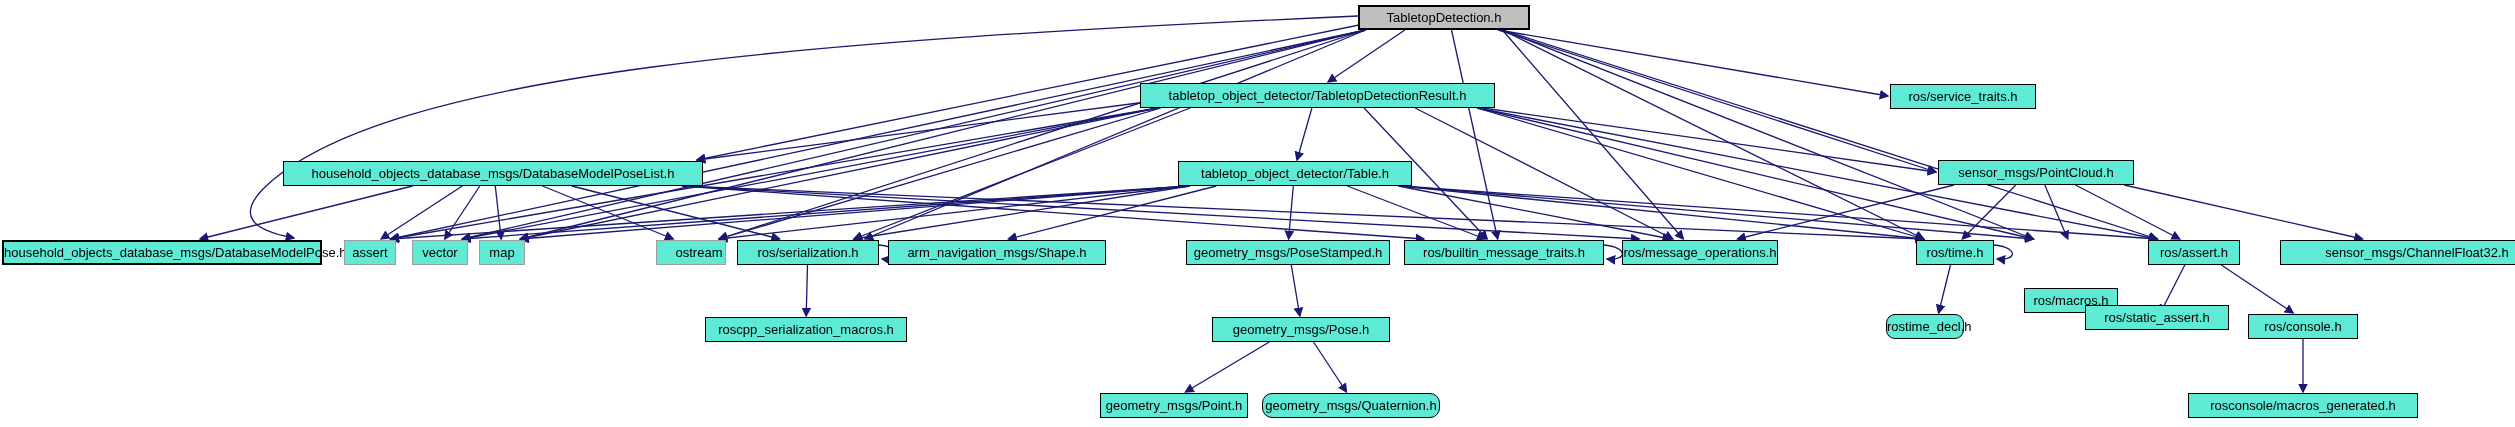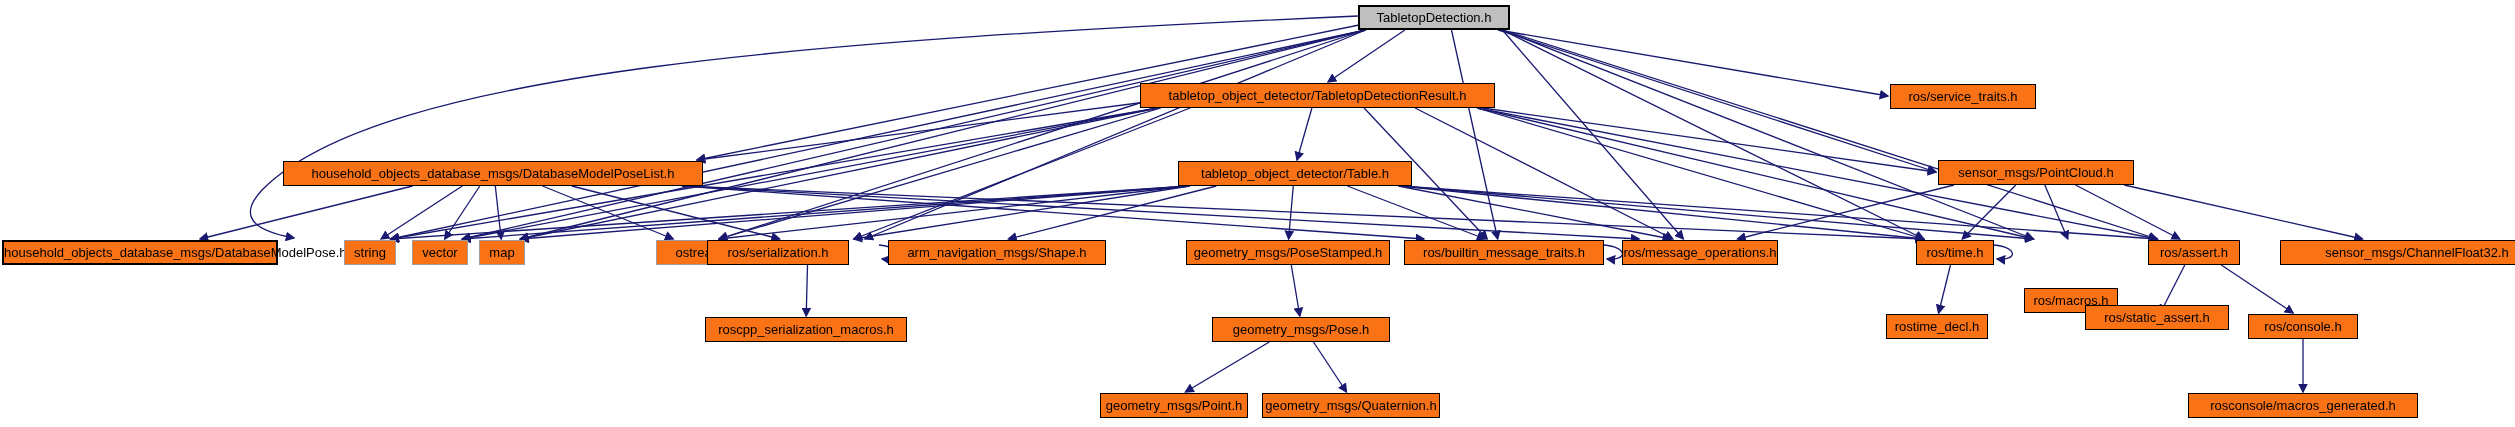--- a/index.html
+++ b/index.html
@@ -11,21 +11,21 @@
     overflow:hidden;
   }
   .edges{position:absolute;left:0;top:0;width:2515px;height:427px;}
   .node{
     position:absolute;
     height:25px;line-height:23px;
     box-sizing:border-box;
     text-align:center;
     font-size:13px;
     color:#000;
-    background:#f97316;
+    background:#5eead4;
     border:1px solid #000000;
     white-space:nowrap;
     z-index:2;
   }
   .node.plain{border-color:#9e9e9e;}
   .node.root{background:#bfbfbf;border-width:2px;line-height:21px;}
   .node.bold{border-width:2px;line-height:21px;}
 </style>
 </head>
 <body>
@@ -99,42 +99,42 @@
         <path d="M 1291.3 265 L 1299.8 316" fill="none" stroke="#191970" stroke-width="1.3" marker-end="url(#arr)"></path>
         <path d="M 1269.3 342 L 1185.4 392" fill="none" stroke="#191970" stroke-width="1.3" marker-end="url(#arr)"></path>
         <path d="M 1313.5 342 L 1346.5 392" fill="none" stroke="#191970" stroke-width="1.3" marker-end="url(#arr)"></path>
         <path d="M 1950.5 265 L 1938.6 313" fill="none" stroke="#191970" stroke-width="1.3" marker-end="url(#arr)"></path>
         <path d="M 2184.8 265 L 2160.3 313" fill="none" stroke="#191970" stroke-width="1.3" marker-end="url(#arr)"></path>
         <path d="M 2221.3 265 L 2293.2 313" fill="none" stroke="#191970" stroke-width="1.3" marker-end="url(#arr)"></path>
         <path d="M 2303.0 339 L 2303.0 392" fill="none" stroke="#191970" stroke-width="1.3" marker-end="url(#arr)"></path>
       </g>
   </svg>
   <div id="node-layer">
-      <div class="node root" style="left: 1358px; top: 5px; width: 152px;"><span>TabletopDetection.h</span></div>
+      <div class="node root" style="left: 1358px; top: 5px; width: 172px;"><span>TabletopDetection.h</span></div>
       <div class="node" style="left: 1140px; top: 83px; width: 355px;"><span>tabletop_object_detector/TabletopDetectionResult.h</span></div>
       <div class="node" style="left: 1890px; top: 84px; width: 146px;"><span>ros/service_traits.h</span></div>
       <div class="node" style="left: 283px; top: 161px; width: 420px;"><span>household_objects_database_msgs/DatabaseModelPoseList.h</span></div>
       <div class="node" style="left: 1178px; top: 161px; width: 234px;"><span>tabletop_object_detector/Table.h</span></div>
       <div class="node" style="left: 1938px; top: 160px; width: 196px;"><span>sensor_msgs/PointCloud.h</span></div>
-      <div class="node bold" style="left: 2px; top: 240px; width: 276px;"><span>household_objects_database_msgs/DatabaseModelPose.h</span></div>
-      <div class="node plain" style="left: 344px; top: 240px; width: 52px;"><span>string</span></div>
+      <div class="node bold" style="left: 2px; top: 240px; width: 320px;"><span>household_objects_database_msgs/DatabaseModelPose.h</span></div>
+      <div class="node plain" style="left: 344px; top: 240px; width: 52px;"><span>assert</span></div>
       <div class="node plain" style="left: 412px; top: 240px; width: 56px;"><span>vector</span></div>
       <div class="node plain" style="left: 479px; top: 240px; width: 46px;"><span>map</span></div>
       <div class="node plain" style="left: 656px; top: 240px; width: 70px; padding-left: 16px;"><span>ostream</span></div>
-      <div class="node" style="left: 707px; top: 240px; width: 142px;"><span>ros/serialization.h</span></div>
+      <div class="node" style="left: 737px; top: 240px; width: 142px;"><span>ros/serialization.h</span></div>
       <div class="node" style="left: 888px; top: 240px; width: 218px;"><span>arm_navigation_msgs/Shape.h</span></div>
       <div class="node" style="left: 1186px; top: 240px; width: 204px;"><span>geometry_msgs/PoseStamped.h</span></div>
       <div class="node" style="left: 1404px; top: 240px; width: 200px;"><span>ros/builtin_message_traits.h</span></div>
       <div class="node" style="left: 1622px; top: 240px; width: 156px;"><span>ros/message_operations.h</span></div>
       <div class="node" style="left: 1916px; top: 240px; width: 78px;"><span>ros/time.h</span></div>
       <div class="node" style="left: 2024px; top: 240px; width: 94px; margin-top: 48px;"><span>ros/macros.h</span></div>
       <div class="node" style="left: 2148px; top: 240px; width: 92px;"><span>ros/assert.h</span></div>
       <div class="node" style="left: 2280px; top: 240px; width: 246px; padding-left: 28px;"><span>sensor_msgs/ChannelFloat32.h</span></div>
       <div class="node" style="left: 705px; top: 317px; width: 202px;"><span>roscpp_serialization_macros.h</span></div>
       <div class="node" style="left: 1212px; top: 317px; width: 178px;"><span>geometry_msgs/Pose.h</span></div>
-      <div class="node" style="left: 1886px; top: 314px; width: 102px;"><span>rostime_decl.h</span></div>
+      <div class="node" style="left: 1886px; top: 314px; width: 78px; border-radius: 9px;"><span>rostime_decl.h</span></div>
       <div class="node" style="left: 2085px; top: 305px; width: 144px;"><span>ros/static_assert.h</span></div>
       <div class="node" style="left: 2248px; top: 314px; width: 110px;"><span>ros/console.h</span></div>
       <div class="node" style="left: 1100px; top: 393px; width: 148px;"><span>geometry_msgs/Point.h</span></div>
-      <div class="node" style="left: 1262px; top: 393px; width: 178px;"><span>geometry_msgs/Quaternion.h</span></div>
+      <div class="node" style="left: 1262px; top: 393px; width: 178px; border-radius: 10px;"><span>geometry_msgs/Quaternion.h</span></div>
       <div class="node" style="left: 2188px; top: 393px; width: 230px;"><span>rosconsole/macros_generated.h</span></div>
     </div>
 </div>
 
 </body></html>

